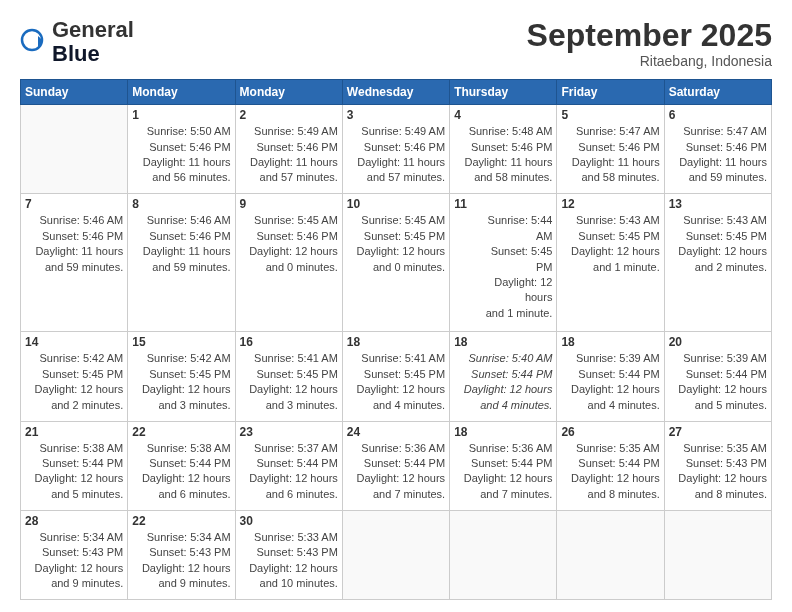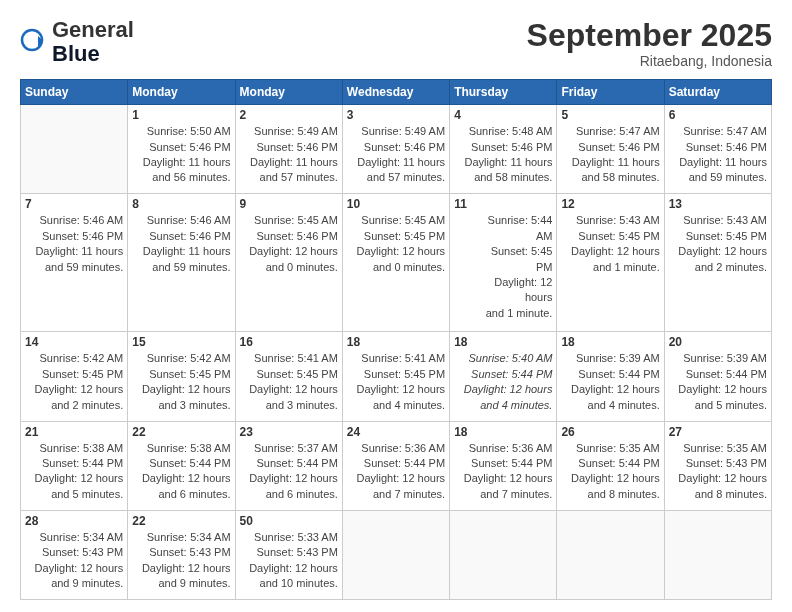--- a/index.html
+++ b/index.html
@@ -336,21 +336,21 @@
 and 9 minutes.</div>
           </td>
           <td>
             <span class="day-number">22</span>
             <div class="day-info" style="white-space: pre-line;">Sunrise: 5:34 AM
 Sunset: 5:43 PM
 Daylight: 12 hours
 and 9 minutes.</div>
           </td>
           <td>
-            <span class="day-number">50</span>
+            <span class="day-number">30</span>
             <div class="day-info" style="white-space: pre-line;">Sunrise: 5:33 AM
 Sunset: 5:43 PM
 Daylight: 12 hours
 and 10 minutes.</div>
           </td>
           <td class="empty-cell"></td>
           <td class="empty-cell"></td>
           <td class="empty-cell"></td>
           <td class="empty-cell"></td>
         </tr>

